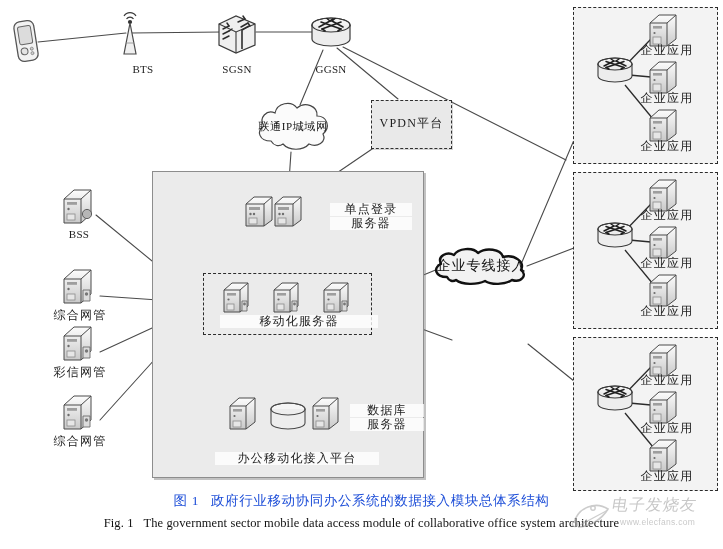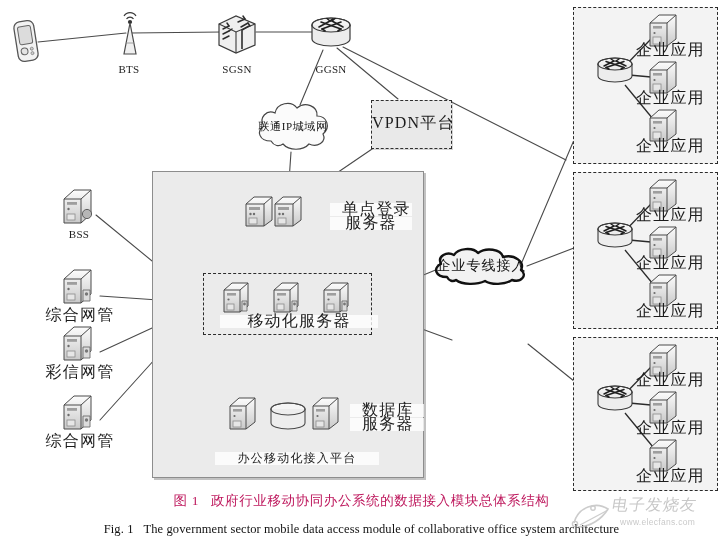--- a/index.html
+++ b/index.html
@@ -32,21 +32,21 @@
   .lbl {
     position: absolute;
     font-family: "Liberation Serif", "DejaVu Serif", serif;
     font-size: 11px;
     line-height: 12.5px;
     color: #1c1c1c;
     white-space: nowrap;
     text-align: center;
     letter-spacing: 0.3px;
   }
-  .lbl.cn { font-size: 16px; letter-spacing: 1.2px; }
+  .lbl.cn { font-size: 12px; letter-spacing: 1.2px; }
   .lbl.big { font-size: 12px; }
 
   
   #platform-box {
     position: absolute;
     left: 152px; top: 171px;
     width: 270px; height: 305px;
     background: #ebebeb;
     border: 1px solid #8d8d8d;
     box-shadow: 2px 2px 0 rgba(120,120,120,0.45);
@@ -109,22 +109,22 @@
   
   #caption {
     position: absolute;
     left: 0; top: 492px;
     width: 723px;
     text-align: center;
   }
   #caption .cap-cn {
     font-size: 13.5px;
     letter-spacing: 0.6px;
-    color: #be185d;
-    margin-bottom: 12px;
+    color: #1d4ed8;
+    margin-bottom: 6px;
     font-family: "Liberation Serif", "DejaVu Serif", serif;
   }
   #caption .cap-cn .fignum { margin-right: 12px; }
   #caption .cap-en {
     font-size: 12.5px;
     color: #111;
     letter-spacing: 0.1px;
     text-align: center;
   }
   #caption .cap-en .fignum-en { margin-right: 10px; }
@@ -230,21 +230,21 @@
     <svg width="30" height="48" viewBox="0 0 30 48">
       <g stroke="#3a3a3a" stroke-width="1.2" fill="none">
         <path d="M9,6 a7,7 0 0 1 12,0"></path>
         <path d="M11.5,9 a4.2,4.2 0 0 1 7,0"></path>
       </g>
       <circle cx="15" cy="12" r="2.1" fill="#333"></circle>
       <path d="M15,13 L9,44 L21,44 Z" fill="#f0f0f0" stroke="#4a4a4a" stroke-width="1.2"></path>
       <path d="M11,33 L19,33" stroke="#8c8c8c" stroke-width="0.8"></path>
     </svg>
   </div>
-  <div class="lbl" style="left:105px; top:63px; width:48px;">BTS</div>
+  <div class="lbl" style="left:119px; top:63px; width:48px;">BTS</div>
 
   <div class="cube node" style="left:216px; top:13px;">
     <svg width="42" height="42" viewBox="0 0 42 42">
       <path d="M3,11 L20,3 L39,11 L39,32 L20,40 L3,32 Z" fill="#efefef" stroke="#3a3a3a" stroke-width="1.2"></path>
       <path d="M3,11 L20,19 L39,11" fill="none" stroke="#3a3a3a" stroke-width="1.1"></path>
       <path d="M20,19 L20,40" fill="none" stroke="#3a3a3a" stroke-width="1.1"></path>
       <path d="M26,36 L26,17 L33,13" fill="none" stroke="#2d2d2d" stroke-width="1.6"></path>
       <g stroke="#2d2d2d" stroke-width="1.5" fill="none" stroke-linecap="round">
         <path d="M7,16 L13,13 M7,21 L13,18 M7,26 L13,23"></path>
         <path d="M13,13 L11,10 M13,18 L16,16"></path>

